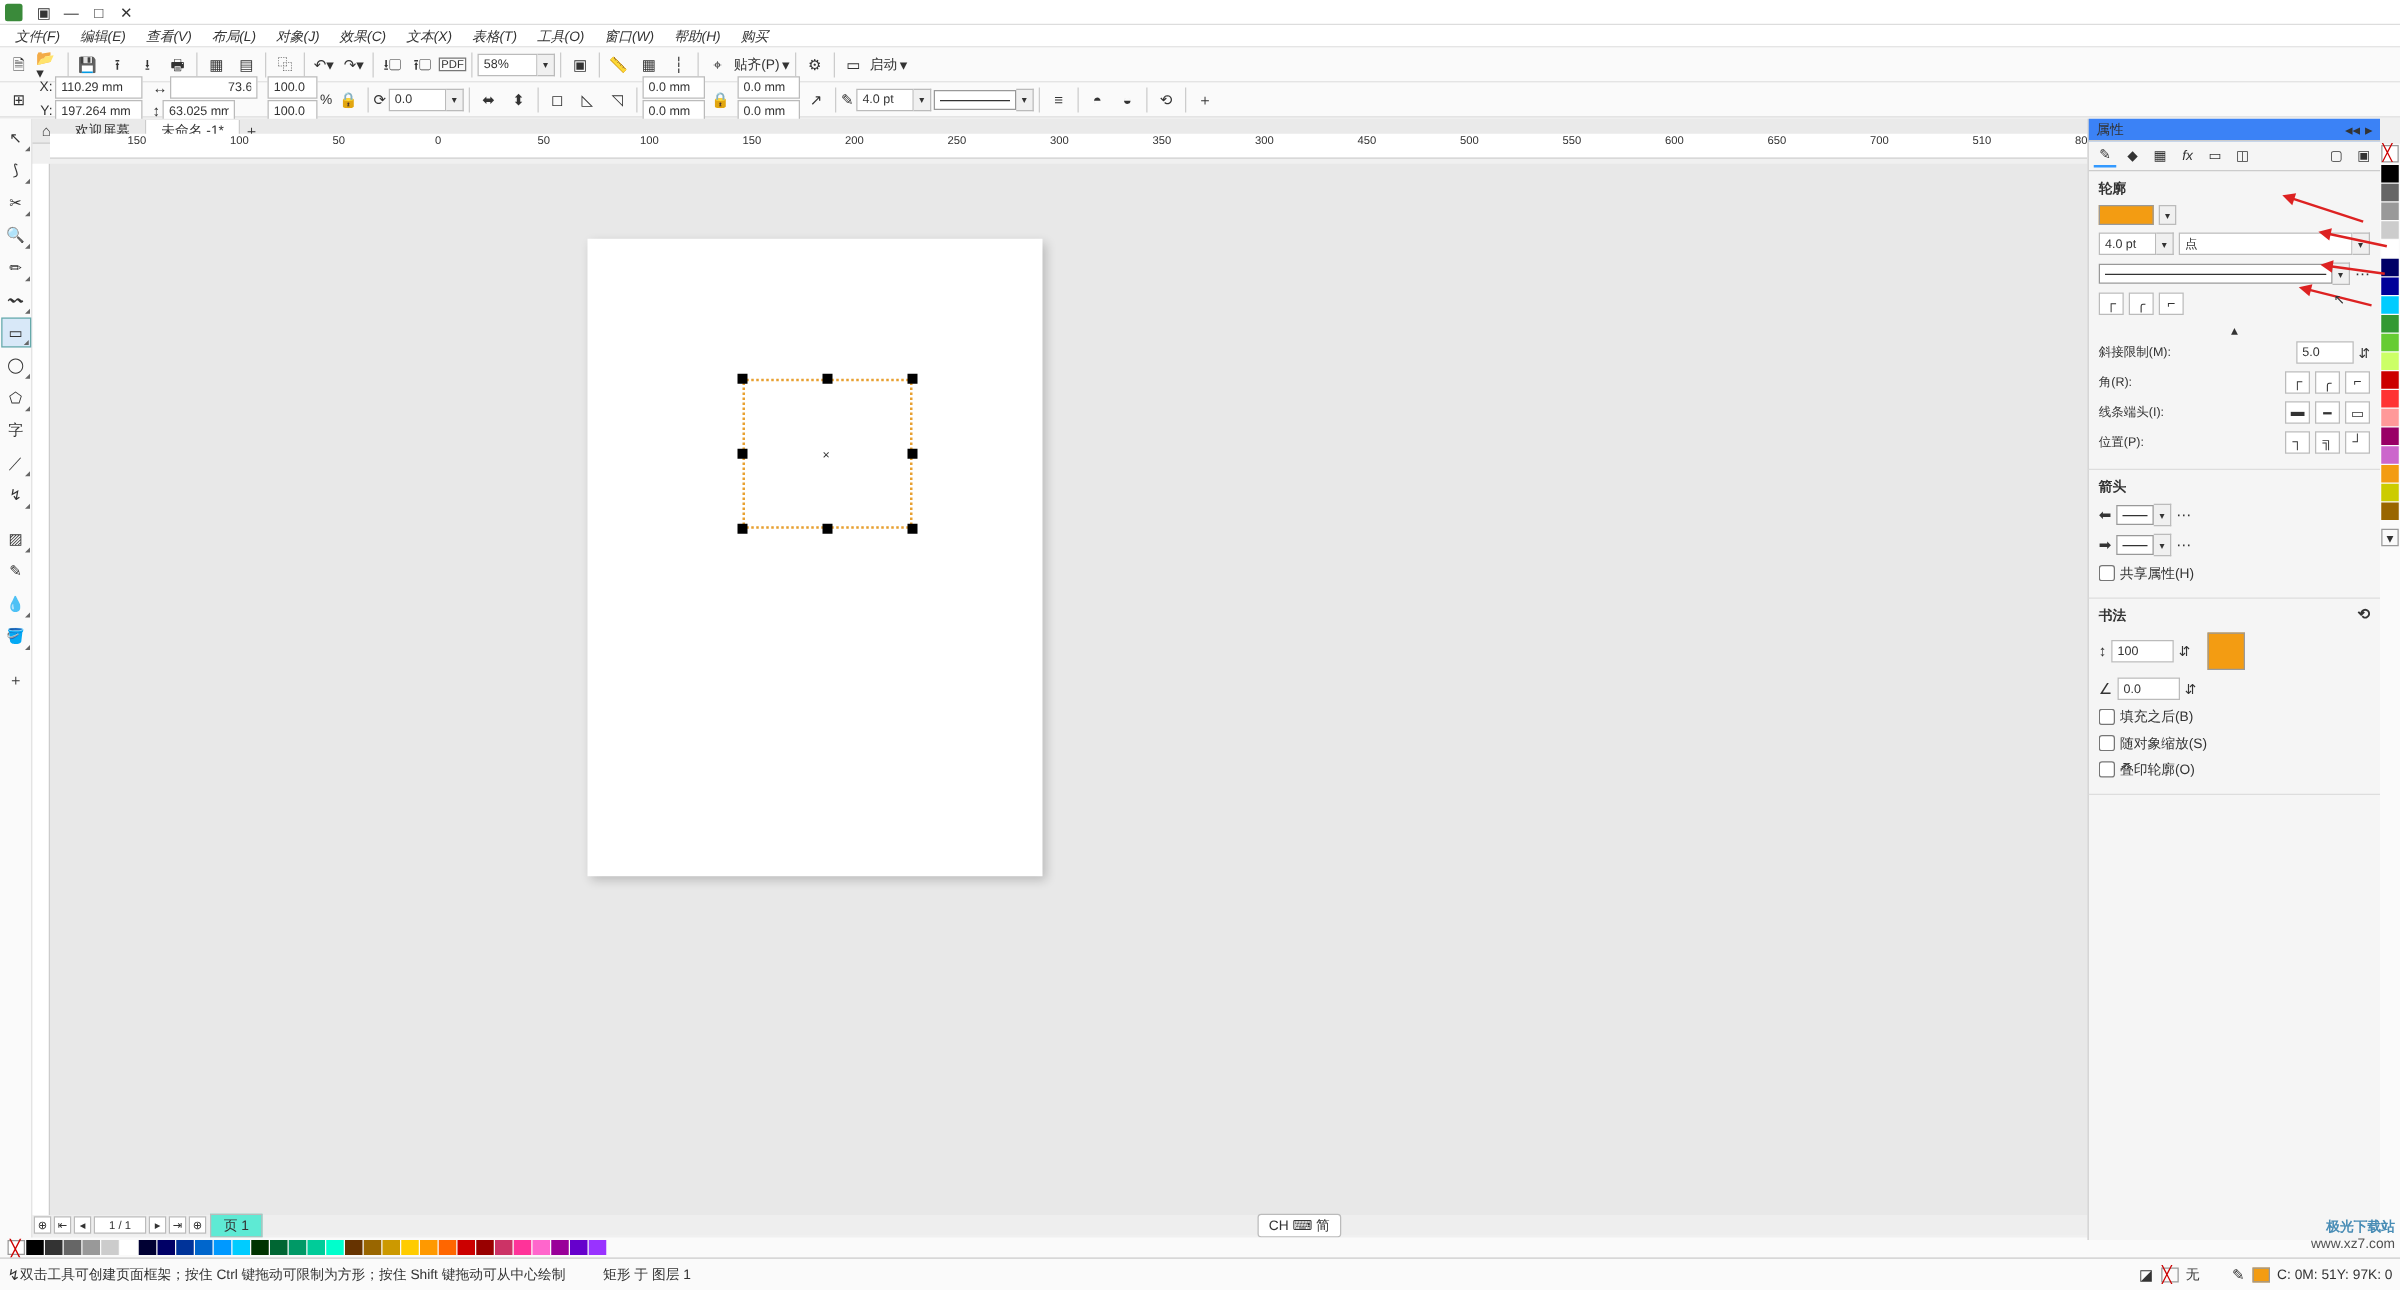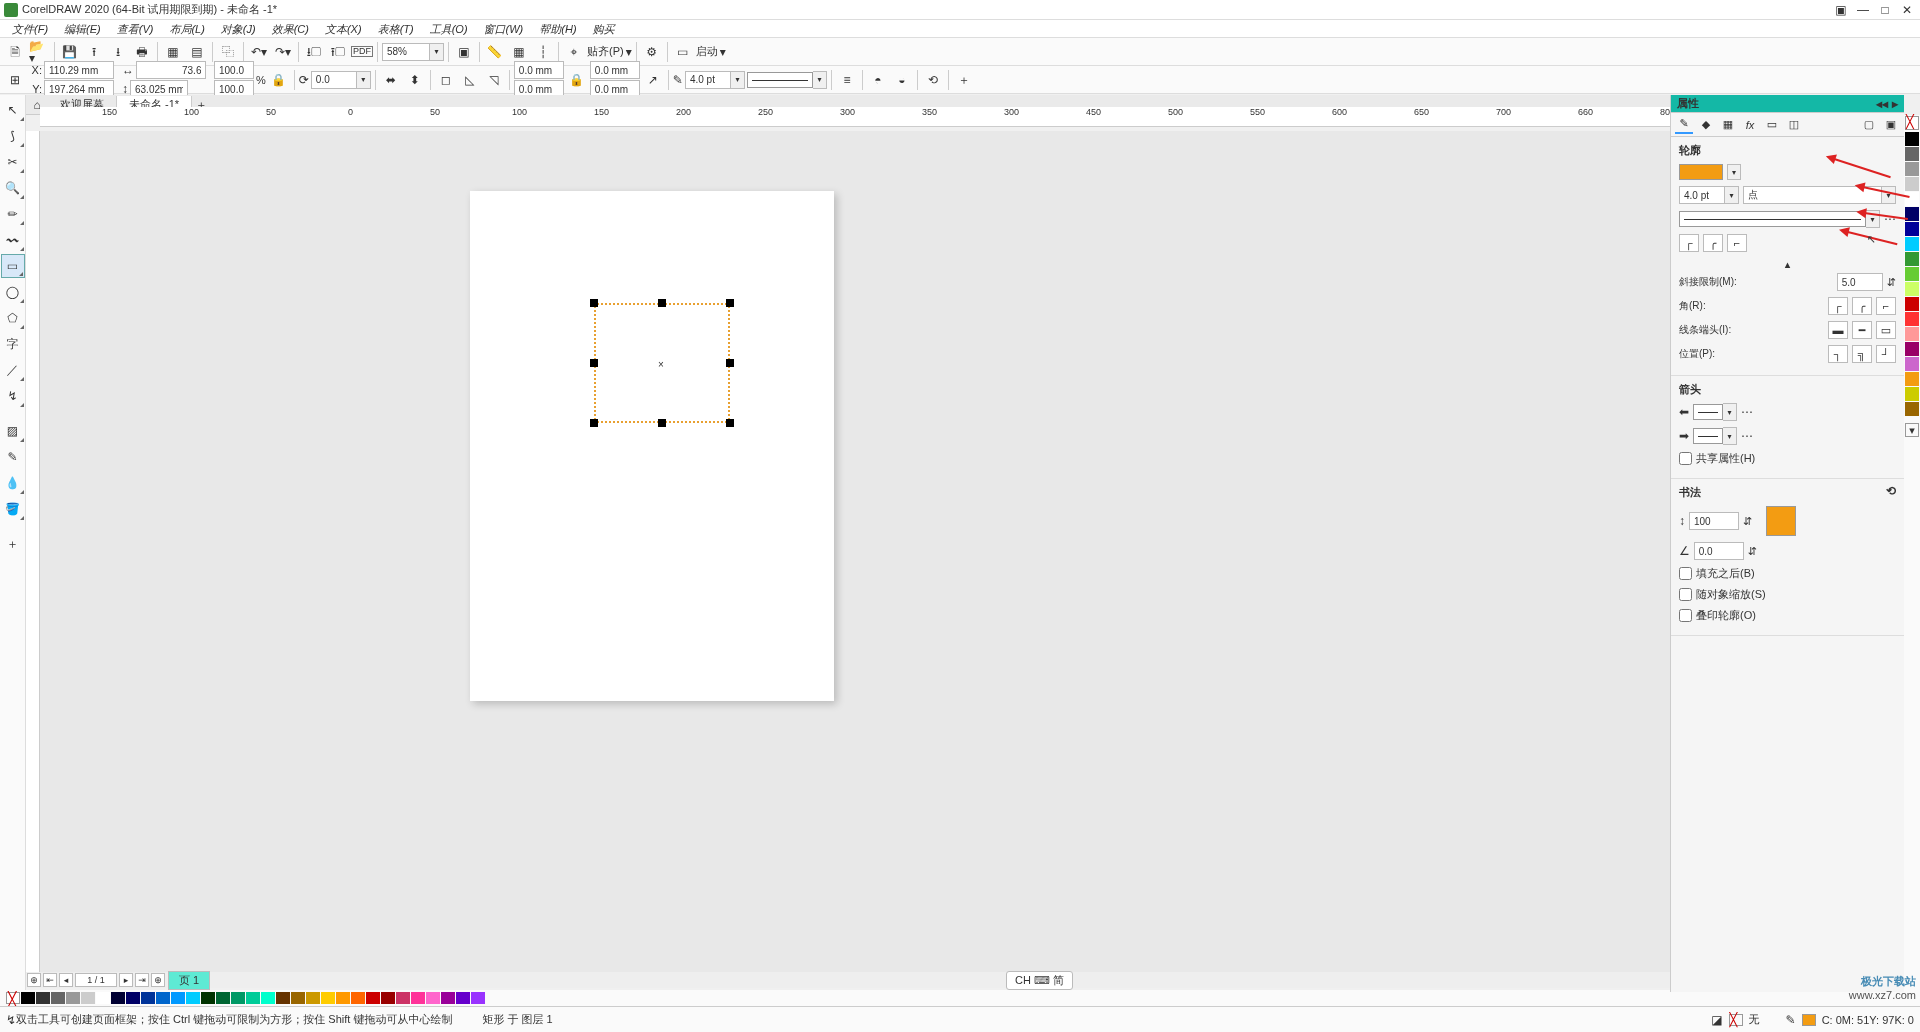--- a/index.html
+++ b/index.html
@@ -32,21 +32,21 @@
 .rulerh .tick{ position:absolute;top:0;font-size:9px;}
 .rulerv{ position:absolute;left:26px;top:131px;width:14px;bottom:60px;background:#fff;border-right:1px solid #ccc;}
 .canvas{ position:absolute;left:40px;top:131px;right:250px;bottom:60px;background:#e8e8e8;overflow:hidden;}
 .page{ position:absolute;left:430px;top:60px;width:364px;height:510px;background:#fff;box-shadow:3px 3px 8px rgba(0,0,0,.2);}
 .selrect{ position:absolute;left:554px;top:172px;width:136px;height:120px;border:2px dotted #e8a030;}
 .handle{ position:absolute;width:8px;height:8px;background:#000;}
 .selcenter{position:absolute;left:618px;top:228px;font-size:10px;}
 .colorbar{ position:absolute;right:0;top:115px;width:16px;bottom:40px;background:#fafafa;display:flex;flex-direction:column;}
 .colorbar .sw{ width:14px;height:14px;margin:1px auto;}
 .proppanel{ position:absolute;right:16px;top:95px;width:234px;bottom:40px;background:#f5f5f5;border-left:1px solid #ccc;display:flex;flex-direction:column;}
-.pp-title{ height:18px;background:#14b8a6;border-bottom:1px solid #ccc;padding:2px 6px;display:flex;align-items:center;font-weight:bold;}
+.pp-title{ height:18px;background:#3b82f6;border-bottom:1px solid #ccc;padding:2px 6px;display:flex;align-items:center;}
 .pp-tabs{ height:24px;border-bottom:1px solid #ccc;display:flex;align-items:center;padding:0 4px;gap:4px;}
 .pp-tabs .pt{ width:18px;height:18px;display:flex;align-items:center;justify-content:center;}
 .pp-section{ padding:6px 8px;border-bottom:1px solid #ddd;}
 .pp-section .shead{ font-weight:bold;margin-bottom:6px;}
 .pp-row{ display:flex;align-items:center;gap:4px;margin-bottom:6px;}
 .pp-row .plbl{ flex:1;font-size:10px;}
 .colorswatch{ width:44px;height:16px;background:#f39c12;border:1px solid #999;}
 .linestylesw{ flex:1;height:16px;border:1px solid #999;background:#fff;position:relative;}
 .linestylesw:after{content:"";position:absolute;left:4px;right:4px;top:7px;border-top:1px solid #333;}
 .iconbtn{ width:20px;height:18px;border:1px solid #bbb;display:flex;align-items:center;justify-content:center;background:#fff;}
@@ -63,21 +63,20 @@
 .mini-icon{font-size:12px;line-height:1;}
 .watermark{position:absolute;right:4px;bottom:30px;width:110px;height:30px;opacity:.85;font-size:10px;color:#2a7aaa;display:flex;flex-direction:column;align-items:flex-end;justify-content:center;}
 .watermark .wm1{font-weight:bold;color:#2a7aaa;}
 .cursor-icon{position:absolute;}
 </style>
 </head>
 <body>
 
 <div class="titlebar">
   <div class="appicon"></div>
-  <div class="title">CorelDRAW 2020 (64-Bit 试用期限到期) - 未命名 -1*</div>
   <div class="wbtn">
       <span class="mini-icon">▣</span>
     </div>
   <div class="wbtn">
       <span class="mini-icon">—</span>
     </div>
   <div class="wbtn">
       <span class="mini-icon">□</span>
     </div>
   <div class="wbtn">
@@ -393,21 +392,21 @@
     <span class="tick" style="left: 718px;">250</span>
     <span class="tick" style="left: 800px;">300</span>
     <span class="tick" style="left: 882px;">350</span>
     <span class="tick" style="left: 964px;">300</span>
     <span class="tick" style="left: 1046px;">450</span>
     <span class="tick" style="left: 1128px;">500</span>
     <span class="tick" style="left: 1210px;">550</span>
     <span class="tick" style="left: 1292px;">600</span>
     <span class="tick" style="left: 1374px;">650</span>
     <span class="tick" style="left: 1456px;">700</span>
-    <span class="tick" style="left: 1538px;">660</span>
+    <span class="tick" style="left: 1538px;">510</span>
     <span class="tick" style="left: 1620px;">800</span>
   </div>
 <div class="rulerv"></div>
 
 <div class="canvas">
   <div class="page"></div>
   <div class="selrect"></div>
   <div class="handle" style="left:550px;top:168px"></div>
   <div class="handle" style="left:618px;top:168px"></div>
   <div class="handle" style="left:686px;top:168px"></div>

